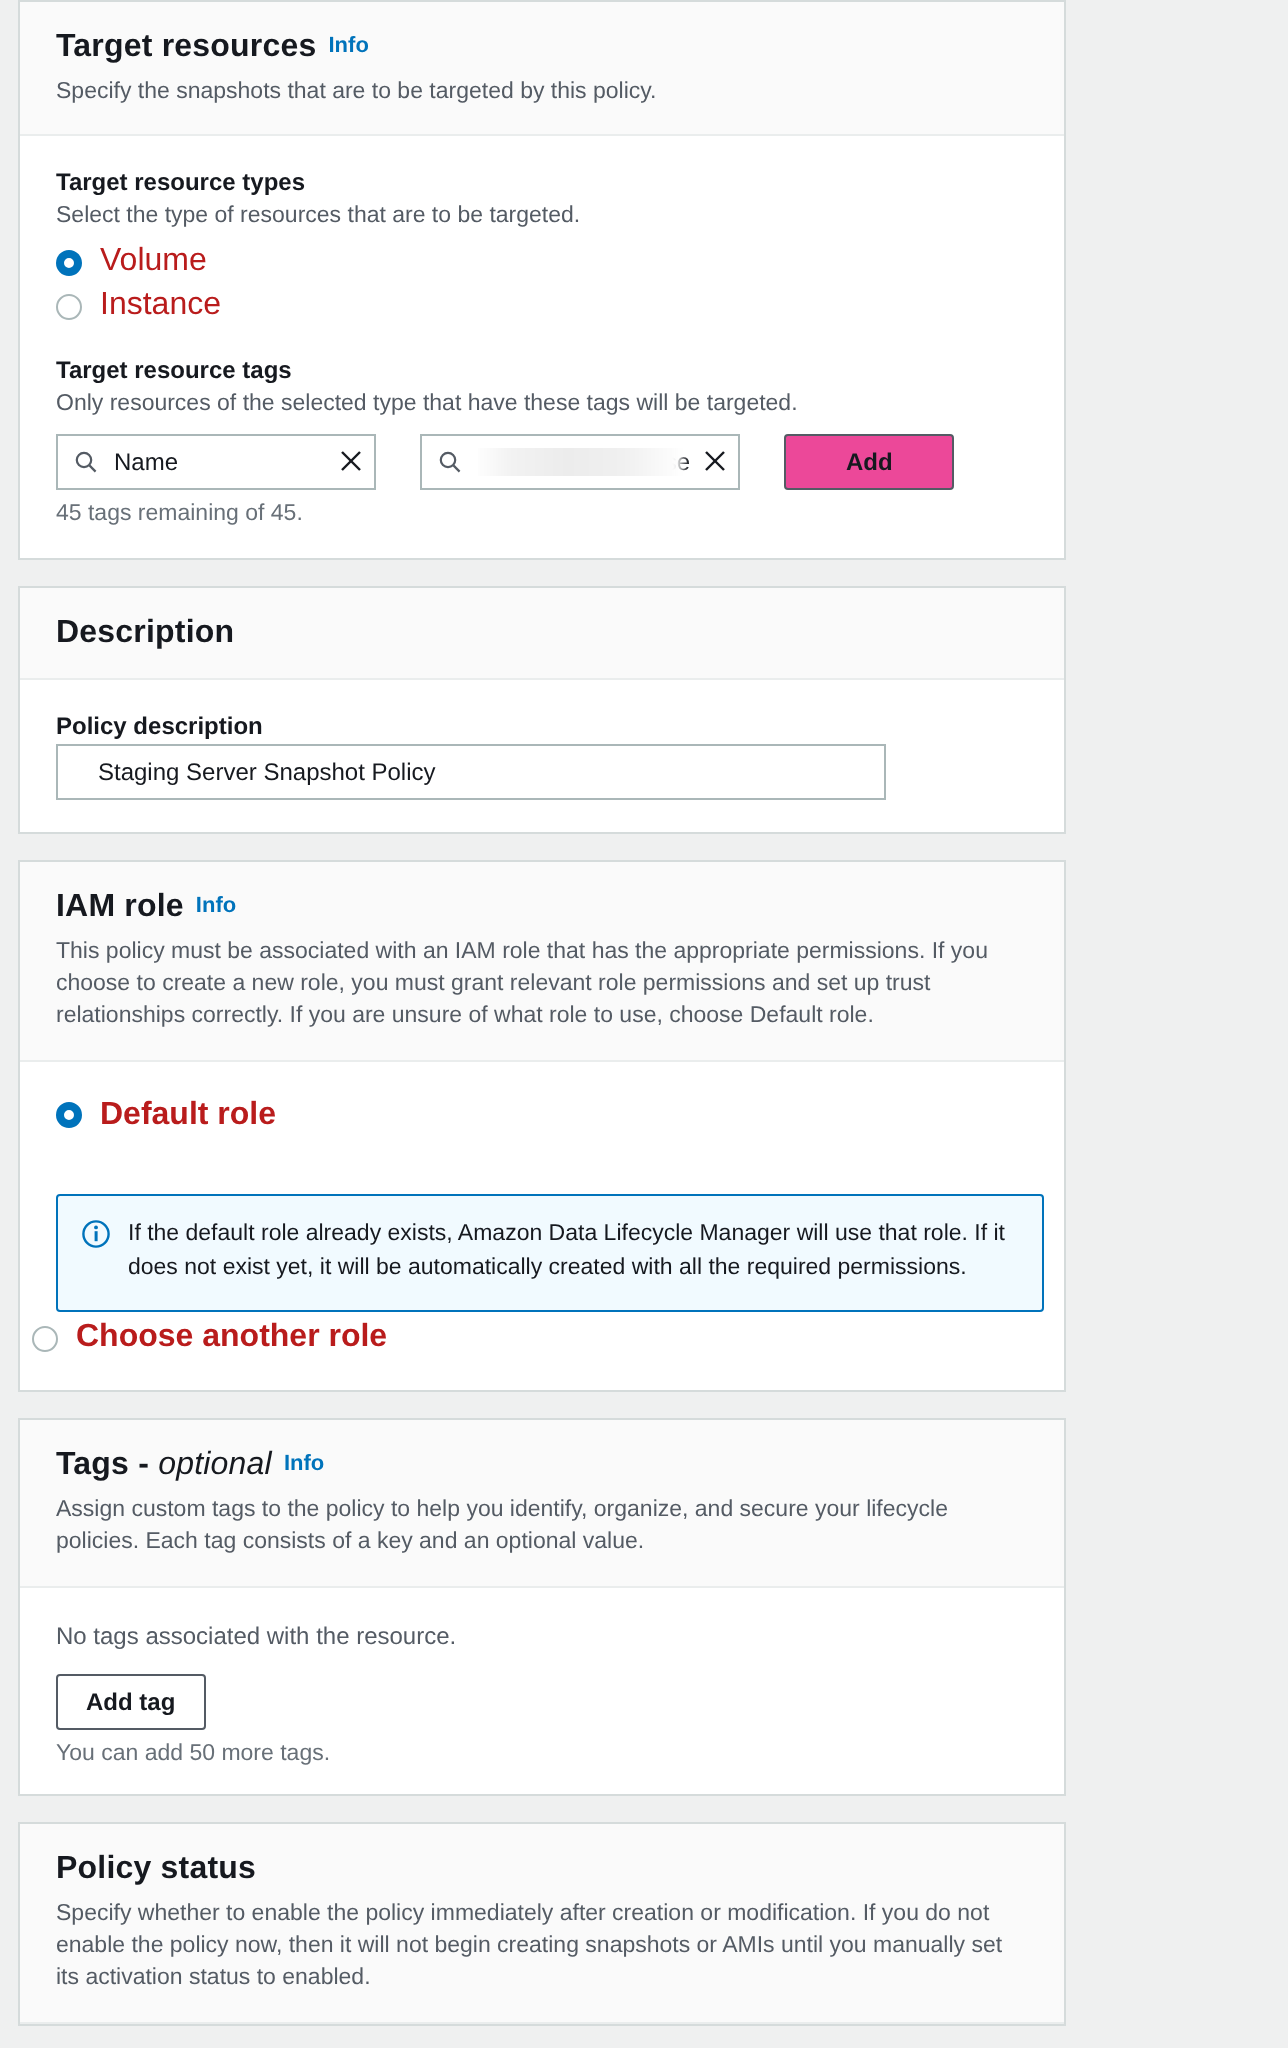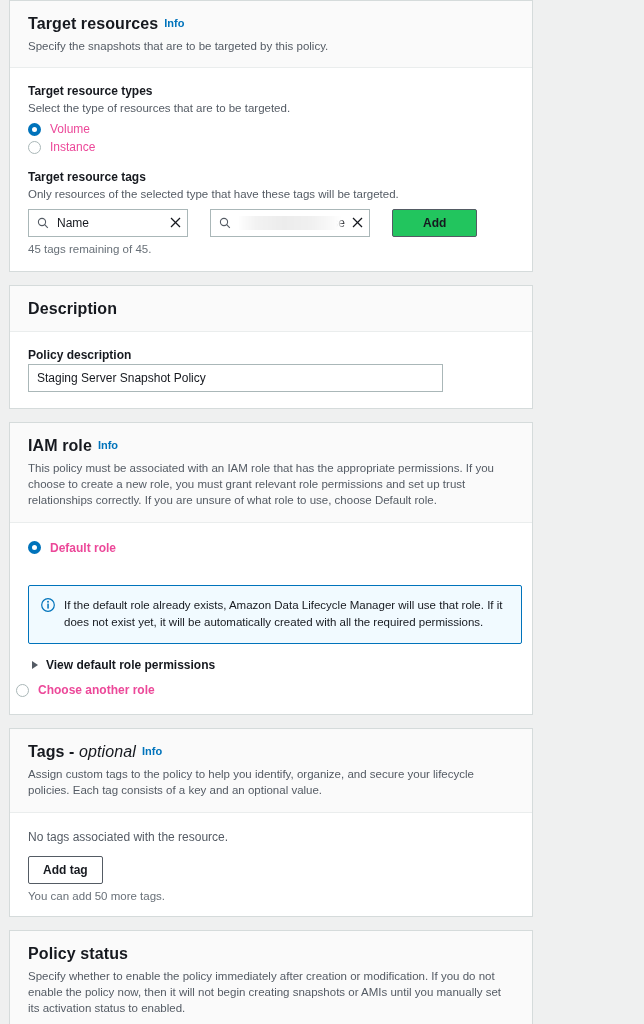--- a/index.html
+++ b/index.html
@@ -84,21 +84,21 @@
     background:#fff;
     box-sizing:border-box;
     margin-right:9px;
     flex:0 0 auto;
     position:relative;
   }
   .radio.checked{
     border:4px solid #0073bb;
     background:#fff;
   }
-  .radio-label{font-size:12px;color:#ec4899;}
+  .radio-label{font-size:16px;color:#b91c1c;}
   .radio-row.bold .radio-label{font-weight:bold;}
 
   
   .tag-row{display:flex;align-items:center;gap:22px;}
   .tag-input{
     position:relative;
     height:28px;
     border:1px solid #aab7b8;
     background:#fff;
     display:flex;
@@ -136,42 +136,42 @@
     margin-left:6px;
     display:flex;
     cursor:pointer;
   }
   .btn-add{
     height:28px;
     min-width:54px;
     padding:0 30px;
     border:1px solid #545b64;
     border-radius:2px;
-    background:#22c55e;
+    background:#ec4899;
     font-family:"Liberation Sans", sans-serif;
     font-size:12px;
     font-weight:bold;
     color:#16191f;
     cursor:pointer;
     box-sizing:border-box;
   }
   .helper{
     margin-top:6px;
     font-size:11.5px;
     color:#687078;
   }
 
   
   .text-input{
     width:415px;
     height:28px;
     border:1px solid #aab7b8;
     background:#fff;
     box-sizing:border-box;
-    padding:0 8px;
+    padding:0 20px;
     font-family:"Liberation Sans", sans-serif;
     font-size:12px;
     color:#16191f;
   }
 
   
   .alert{
     margin:13px 0 0 18px;
     margin-right:10px;
     background:#f1faff;
@@ -316,24 +316,20 @@
     <div class="alert">
       <span class="alert-icon">
         <svg width="14" height="14" viewBox="0 0 14 14">
             <circle cx="7" cy="7" r="6.3" fill="none" stroke="#0073bb" stroke-width="1.2"></circle>
             <circle cx="7" cy="3.7" r="0.95" fill="#0073bb"></circle>
             <rect x="6.3" y="5.6" width="1.5" height="5" fill="#0073bb"></rect>
           </svg>
       </span>
       <span class="alert-text">If the default role already exists, Amazon Data Lifecycle Manager will use that role. If it does not exist yet, it will be automatically created with all the required permissions.</span>
     </div>
-    <div class="expand-row">
-      <span class="caret"></span>
-      <span class="expand-label">View default role permissions</span>
-    </div>
     <div class="panel-body" style="padding:0 18px 14px 6px;">
       <div class="radio-row bold">
         <span class="radio"></span>
         <span class="radio-label">Choose another role</span>
       </div>
     </div>
   </div>
 
   <div class="panel">
     <div class="panel-header">

